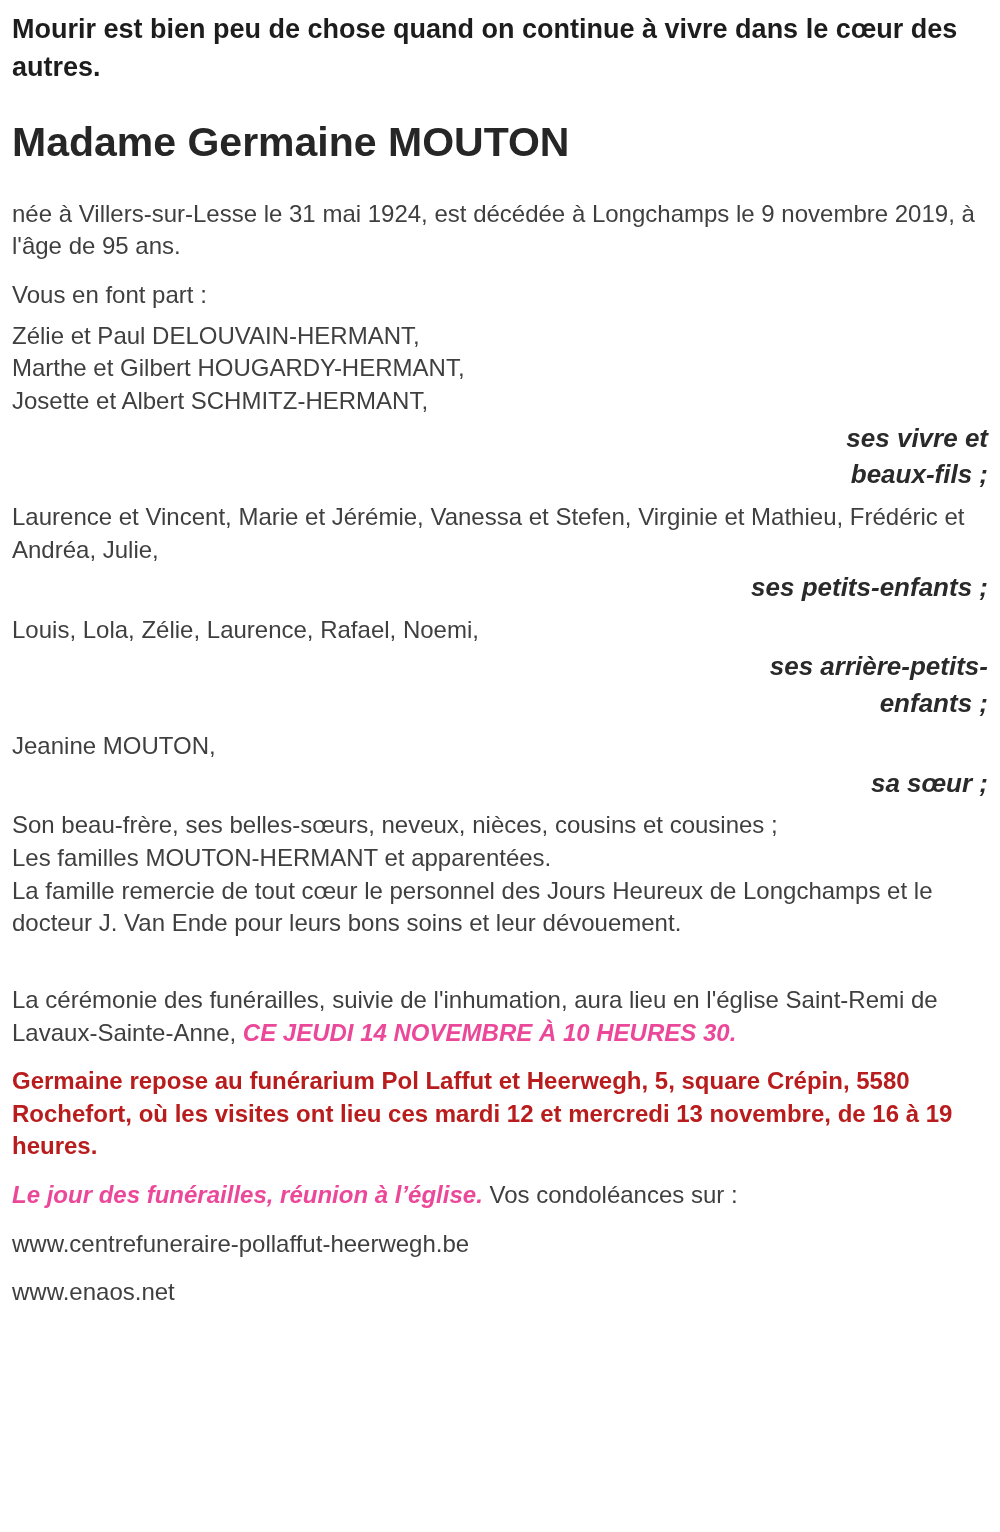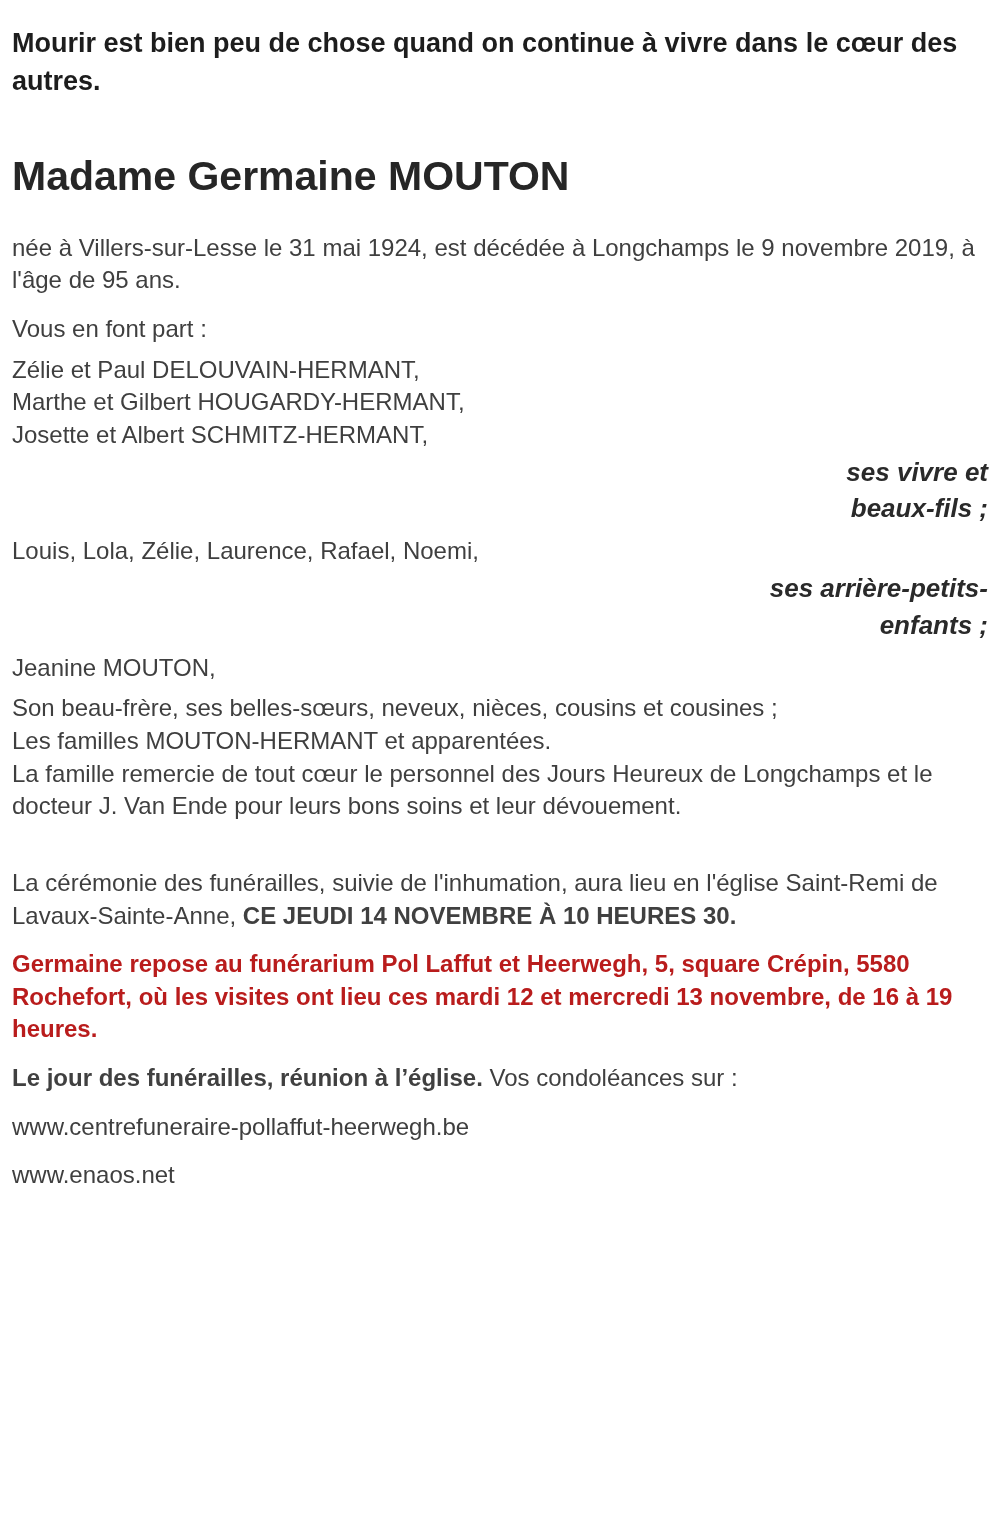--- a/index.html
+++ b/index.html
@@ -4,30 +4,30 @@
 <style>
   * { margin: 0; padding: 0; box-sizing: border-box; }
   html, body { background: #ffffff; }
   body {
     width: 1000px;
     height: 1532px;
     font-family: "Liberation Sans", sans-serif;
     color: #3f3f3f;
     overflow: hidden;
   }
-  .page { padding: 24px 12px 0 12px; }
+  .page { padding: 10px 12px 0 12px; }
 
   .epigraph {
     font-weight: 700;
     color: #1d1d1d;
     font-size: 27px;
     line-height: 1.42;
   }
   .title {
-    margin-top: 52px;
+    margin-top: 32px;
     font-size: 41px;
     font-weight: 700;
     color: #262626;
     line-height: 1.15;
   }
   .subtitle {
     font-size: 28px;
     margin-top: 6px;
     color: #3f3f3f;
   }
@@ -51,21 +51,22 @@
     font-style: italic;
     font-size: 26px;
     line-height: 1.42;
     color: #2a2a2a;
     white-space: pre-line;
     margin-top: 2px;
   }
 
   .strong-text, strong {
     font-weight: 700;
-    color: #404040;
+    color: #ec4899;
+    font-style: italic;
   }
   .bold-para {
     font-weight: 700;
     color: #b91c1c;
   }
   .link {
     color: #3f3f3f;
     text-decoration: none;
     cursor: pointer;
     display: inline-block;
@@ -85,29 +86,34 @@
   <p class="body gap-md">Vous en font part :</p>
 
   <div class="family-group gap-md">
     <p class="body names">Zélie et Paul DELOUVAIN-HERMANT,
 Marthe et Gilbert HOUGARDY-HERMANT,
 Josette et Albert SCHMITZ-HERMANT,</p>
     <p class="relation">ses vivre et
 beaux-fils ;</p>
   </div>
 
+  <div class="family-group">
+    <p class="body names">Laurence et Vincent, Marie et Jérémie, Vanessa et Stefen, Virginie et Mathieu, Frédéric et Andréa, Julie,</p>
+    <p class="relation">ses petits-enfants ;</p>
+  </div>
 
   <div class="family-group">
     <p class="body names">Louis, Lola, Zélie, Laurence, Rafael, Noemi,</p>
     <p class="relation">ses arrière-petits-
 enfants ;</p>
   </div>
 
   <div class="family-group">
     <p class="body names">Jeanine MOUTON,</p>
+    <p class="relation">sa sœur ;</p>
   </div>
 
   <p class="body pre gap-sm">Son beau-frère, ses belles-sœurs, neveux, nièces, cousins et cousines ;
 Les familles MOUTON-HERMANT et apparentées.</p>
   <p class="body">La famille remercie de tout cœur le personnel des Jours Heureux de Longchamps et le docteur J. Van Ende pour leurs bons soins et leur dévouement.</p>
 
   <p class="body gap-xl">
     <span>La cérémonie des funérailles, suivie de l'inhumation, aura lieu en l'église Saint-Remi de Lavaux-Sainte-Anne, </span><strong>CE JEUDI 14 NOVEMBRE À 10 HEURES 30.</strong>
   </p>
 

